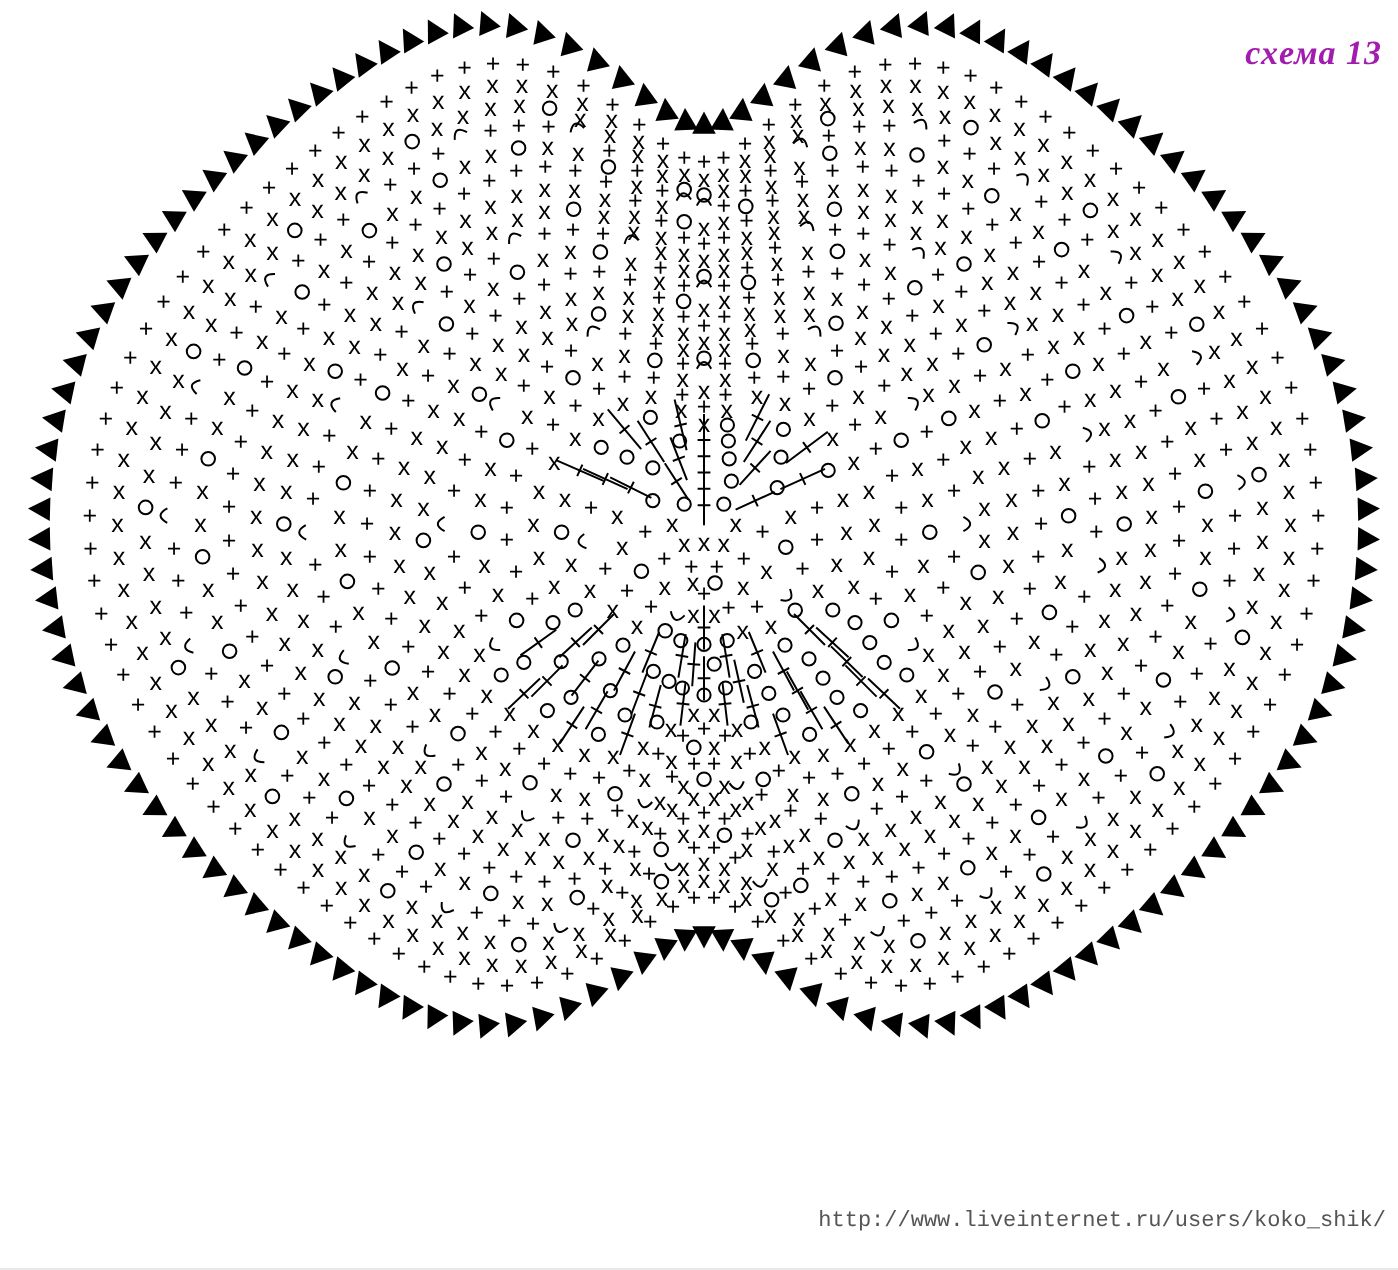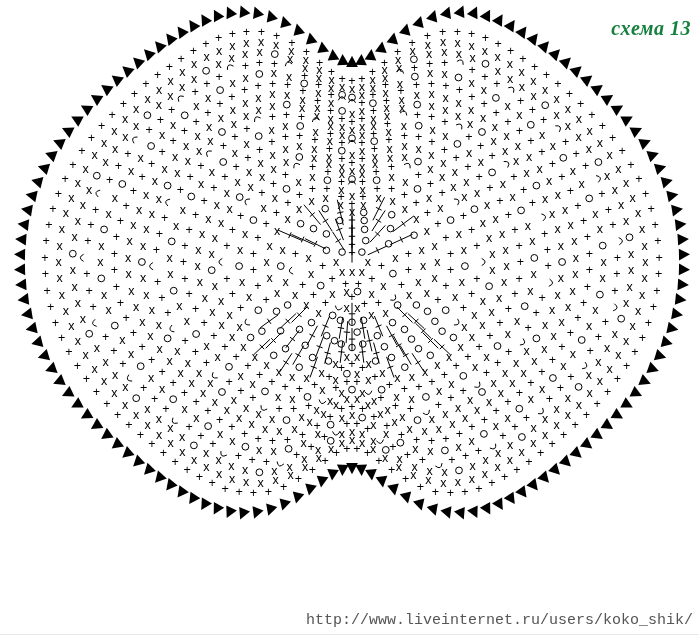--- a/index.html
+++ b/index.html
@@ -21,32 +21,32 @@
     background: #fdfdfd;
   }
   
   #title-label {
     position: absolute;
     right: 8px;
     top: 17px;
     font-family: "Liberation Serif", serif;
     font-style: italic;
     font-weight: bold;
-    font-size: 20px;
+    font-size: 17px;
     letter-spacing: 0.5px;
-    color: #15803d;
+    color: #a21caf;
     white-space: nowrap;
   }
   
   #watermark {
     position: absolute;
     right: 6px;
-    bottom: 6px;
+    bottom: 18px;
     font-family: "Liberation Mono", monospace;
-    font-size: 15px;
+    font-size: 11px;
     color: #555;
     white-space: nowrap;
     text-align: center;
   }
   
   #diagram-wrap {
     position: absolute;
     left: 0;
     top: 0;
     width: 699px;

